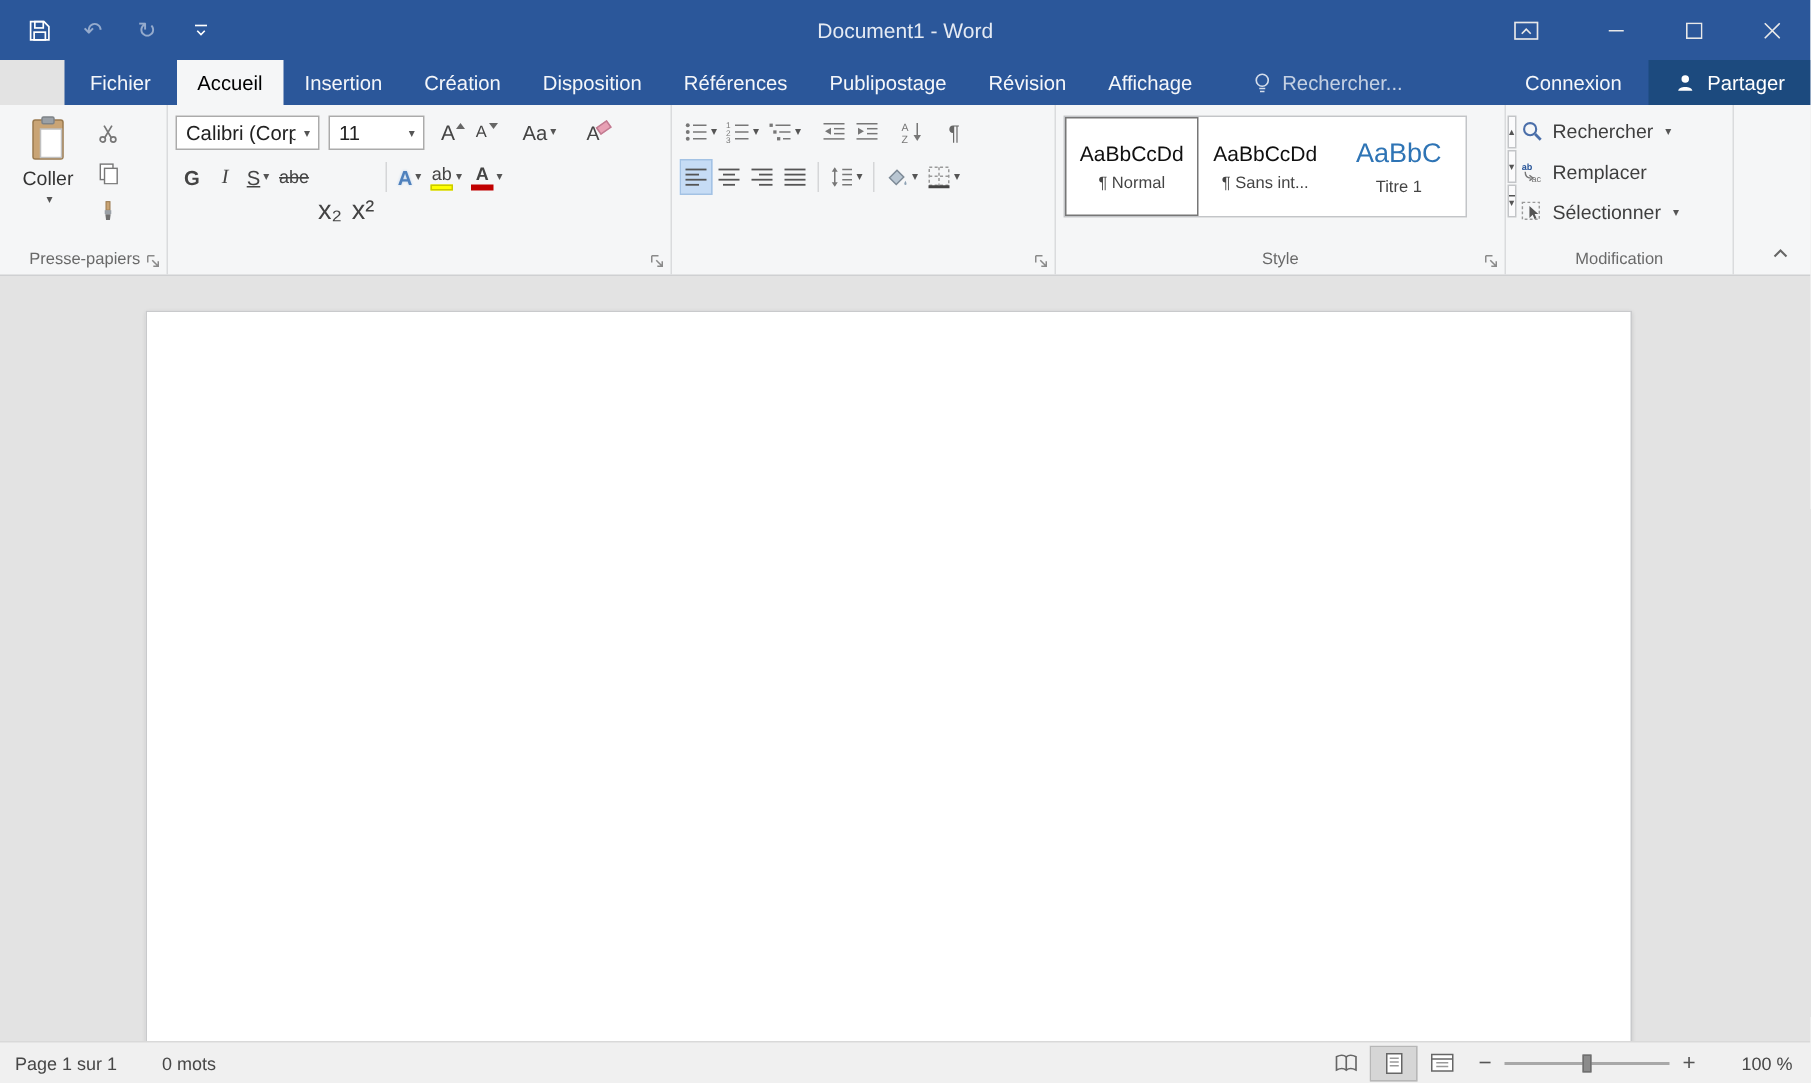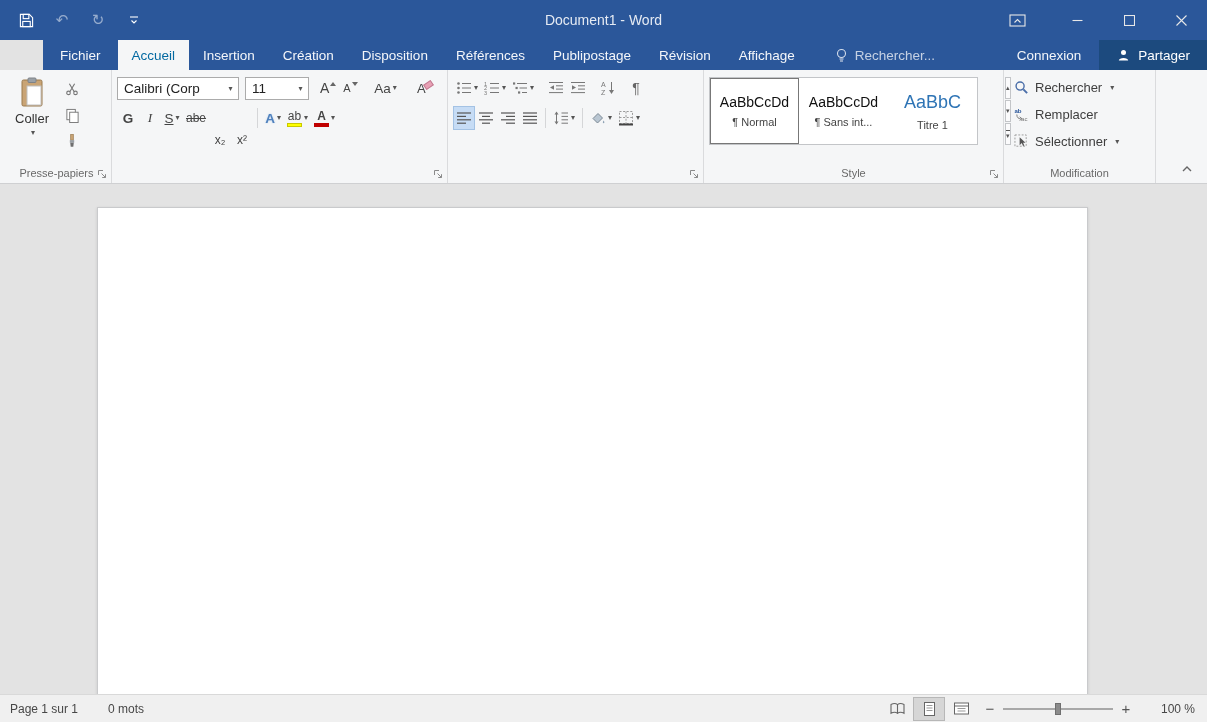--- a/index.html
+++ b/index.html
@@ -16,21 +16,21 @@
   .qat-btn.dim { color:rgba(255,255,255,.5); }
   .win-title { position:absolute; left:0; right:0; text-align:center; font-size:14px; color:rgba(255,255,255,.88); pointer-events:none; }
   .win-controls { margin-left:auto; display:flex; align-items:center; height:40px; position:relative; z-index:2; }
   .win-btn { width:52px; height:40px; display:flex; align-items:center; justify-content:center; }
   .ribbon-opts-btn { width:40px; margin-right:14px; }
 
   
   .tabrow { height:30px; background:#2b579a; display:flex; align-items:stretch; color:rgba(255,255,255,.95); font-size:13.5px; flex:0 0 auto;margin-left:43px; }
   .tab { padding:0 14px; display:flex; align-items:center; }
   .tab.file { padding:0 17px; }
-  .tab.active { background:#f5f6f7; color:#0369a1; }
+  .tab.active { background:#f5f6f7; color:#000000; }
   .tellme { display:flex; align-items:center; gap:7px; margin-left:26px; color:rgba(255,255,255,.72); }
   .tr-right { margin-left:auto; display:flex; align-items:stretch; }
   .signin { display:flex; align-items:center; padding:0 18px; }
   .share { display:flex; align-items:center; gap:7px; padding:0 17px; background:#1c4a7e; color:#fff; }
 
   
   .ribbon { position:relative; height:114px; background:#f5f6f7; border-bottom:1px solid #cfd0d2; display:flex; padding-left:2px; flex:0 0 auto; }
   .rgroup { border-right:1px solid #dadbdd; display:flex; flex-direction:column; }
   .rgroup-body { flex:1; padding:4px 5px 0; }
   .rgroup-footer { height:18px; position:relative; }
@@ -46,27 +46,27 @@
 
   
   .clip-body { display:flex; }
   .paste-btn { width:50px; display:flex; flex-direction:column; align-items:center; padding-top:3px; gap:3px; font-size:13px; color:#333; }
   .clip-tools { display:flex; flex-direction:column; padding-top:2px; margin-left:2px; }
   .clip-tools .rbtn { width:26px; height:26px; }
 
   
   .combo { display:flex; align-items:center; height:23px; background:#fff; border:1px solid #ababab; padding-left:6px; font-size:13.5px; color:#222; }
   .combo .combo-arrow { margin-left:auto; width:15px; text-align:center; font-size:8px; color:#555; }
-  .combo.font-name { width:122px; }
+  .combo.font-name { width:96px; }
   .combo.font-size { width:64px; margin-left:6px; }
   .txt-bold { font-weight:bold; }
   .txt-italic { font-style:italic; font-family:"Liberation Serif",serif; }
   .txt-underline { text-decoration:underline; }
   .txt-strike { text-decoration:line-through; font-size:12px; }
-  .small-txt { font-size:12px;margin-top:44px; }
+  .small-txt { font-size:18px;margin-top:44px; }
   .fx-a { font-weight:bold; color:#4f81bd; text-shadow:0 0 2px #b9d0ea; }
   .color-stack { display:flex; flex-direction:column; align-items:center; line-height:1; }
   .color-stack .letter { font-size:12px; }
   .color-bar { width:15px; height:4px; margin-top:1px; }
   .tri-up { width:0; height:0; border-left:3px solid transparent; border-right:3px solid transparent; border-bottom:4px solid #666; margin:-8px 0 0 1px; }
   .tri-dn { width:0; height:0; border-left:3px solid transparent; border-right:3px solid transparent; border-top:4px solid #666; margin:-8px 0 0 1px; }
   .eraser { width:9px; height:6px; background:#e8a0b4; border:1px solid #c07b91; transform:rotate(-35deg); margin:-6px 0 0 -2px; }
 
   
   .gallery-wrap { display:flex; margin-top:3px;gap:25px; }

